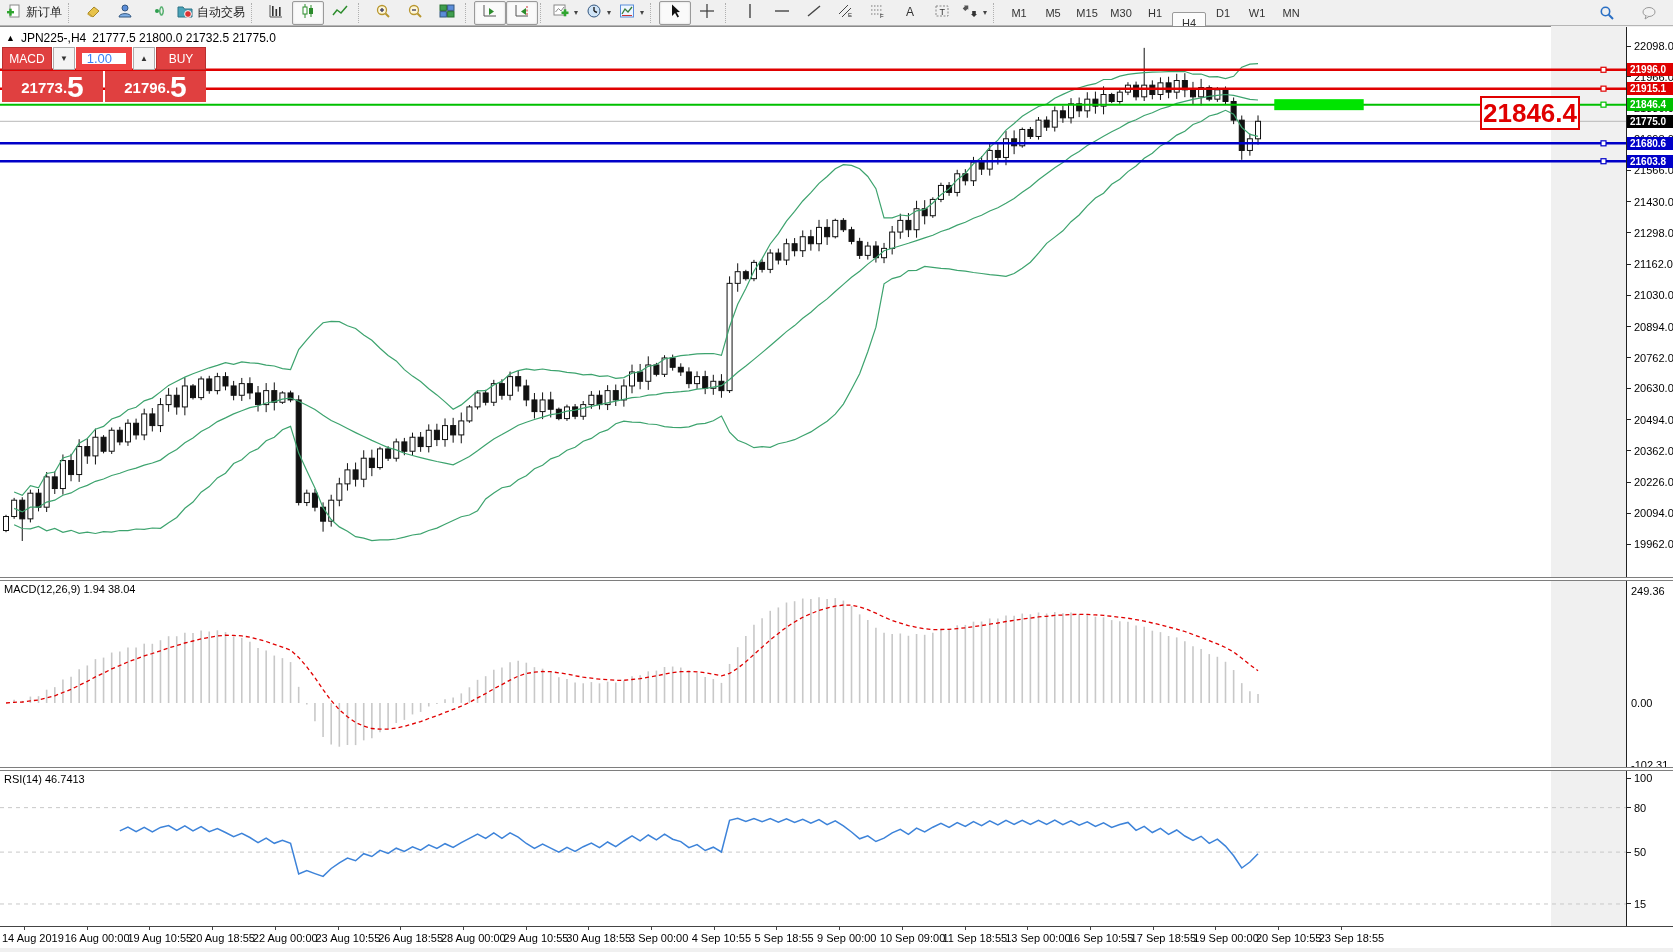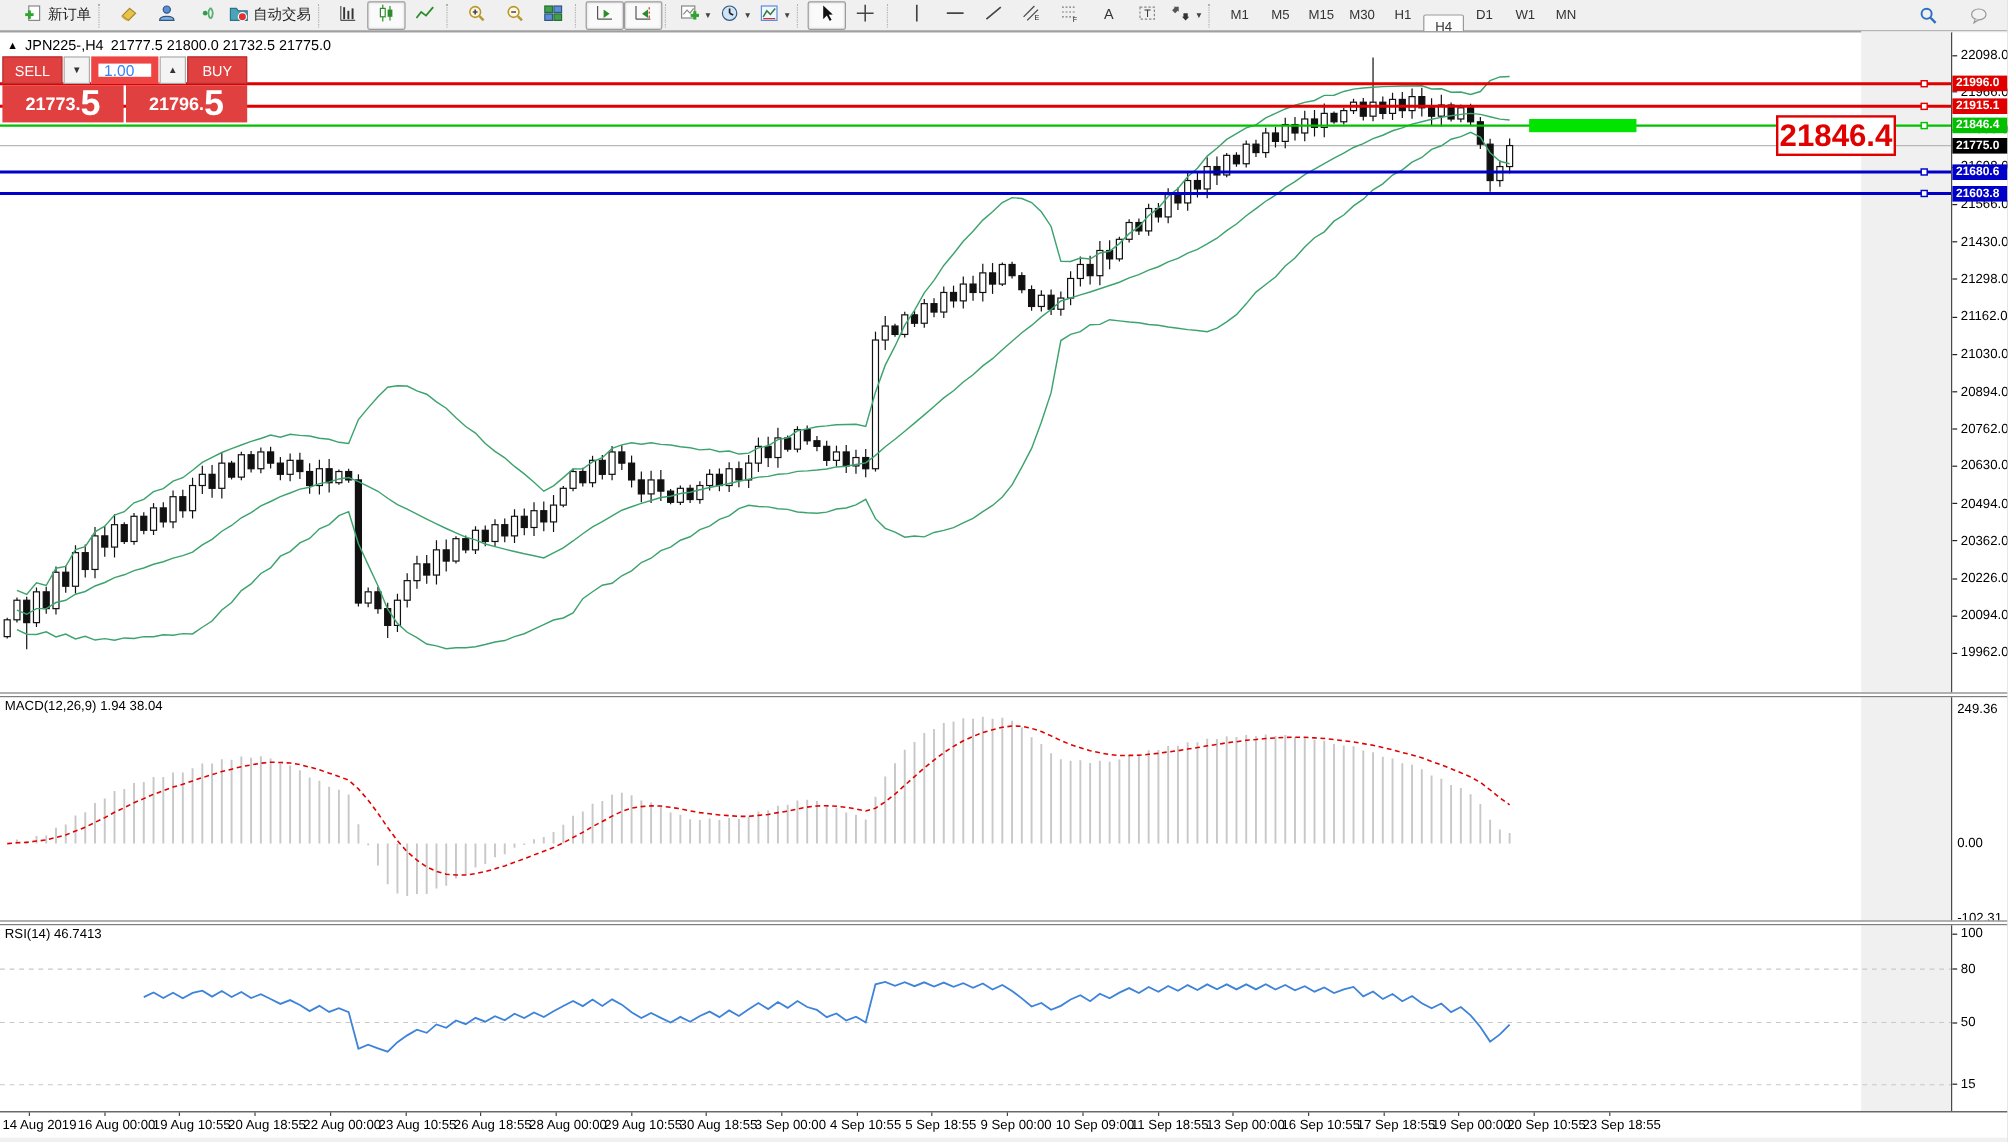--- a/index.html
+++ b/index.html
@@ -1,18 +1,18 @@
 <!DOCTYPE html>
 <html><head>
 <meta charset="utf-8">
 <style>
   html,body{margin:0;padding:0;background:#d4d0c8;font-family:"Liberation Sans",sans-serif;}
   #app{position:relative;width:1673px;height:952px;background:#f0f0f0;overflow:hidden;}
   
-  #toolbar{position:absolute;left:0;top:0;width:1673px;height:26px;background:#f0f0f0;border-bottom:1px solid #b5b5b5;display:flex;align-items:center;padding-left:16px;box-sizing:border-box;}
+  #toolbar{position:absolute;left:0;top:0;width:1673px;height:26px;background:#f0f0f0;border-bottom:1px solid #b5b5b5;display:flex;align-items:center;padding-left:2px;box-sizing:border-box;}
   .tbtn{height:22px;min-width:24px;display:flex;align-items:center;justify-content:center;gap:4px;padding:0 3px;border:1px solid transparent;border-radius:2px;font-size:12px;color:#222;cursor:default;}
   .tbtn.active{background:#fafafa;border:1px solid #9a9a9a;box-shadow:inset 0 0 2px #ccc;}
   .tbtn .lbl{font-size:12px;}
   .tsep{width:5px;height:20px;border-left:1px dotted #b0b0b0;margin:0 3px 0 2px;}
   .caret{font-size:8px;color:#444;margin-left:1px;}
   .tficon{width:16px;height:16px;display:inline-block;}
   .tf{height:20px;min-width:26px;display:flex;align-items:center;justify-content:center;font-size:11px;color:#333;border:1px solid transparent;border-radius:2px;padding:0 3px;}
   .tf.active{background:#fcfcfc;border:1px solid #9a9a9a;margin-top:21px;}
   #tb-right{margin-left:auto;display:flex;align-items:center;margin-right:8px;gap:10px;}
   
@@ -877,21 +877,21 @@
       </div>
 
     <div id="symbol-header">
       <span class="tri">▲</span>
       <span>JPN225-,H4</span>
       <span>21777.5 21800.0 21732.5 21775.0</span>
     </div>
 
     <div id="trade-panel">
       <div id="tp-row1">
-        <div class="tp-btn">SELL</div>
+        <div class="tp-btn">MACD</div>
         <div class="spin-btn">▼</div>
         <div id="tp-vol">1.00</div>
         <div class="spin-btn">▲</div>
         <div class="tp-btn">BUY</div>
       </div>
       <div id="tp-row2">
         <div class="tp-price">
           <span class="d">21773</span>
             <span class="p">.</span>
             <span class="big">5</span>

